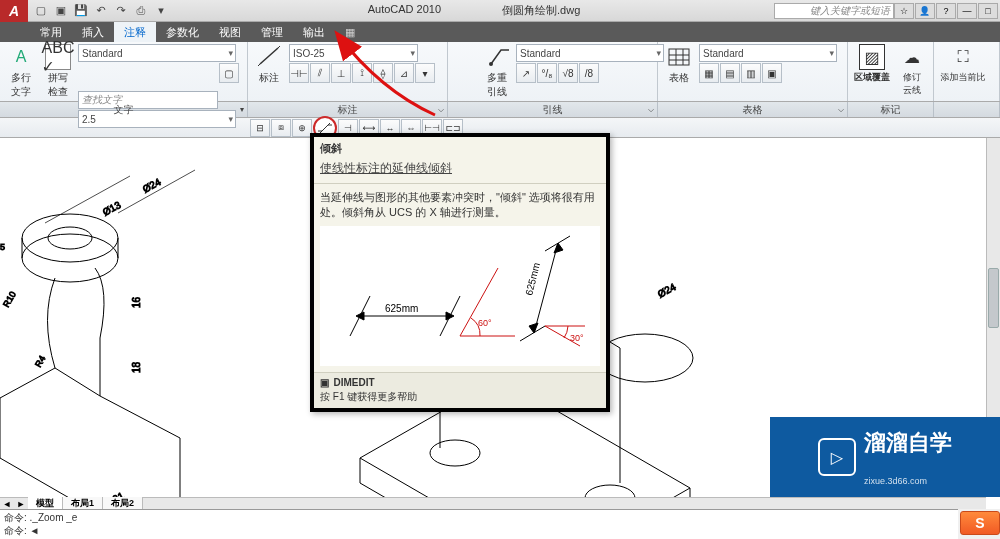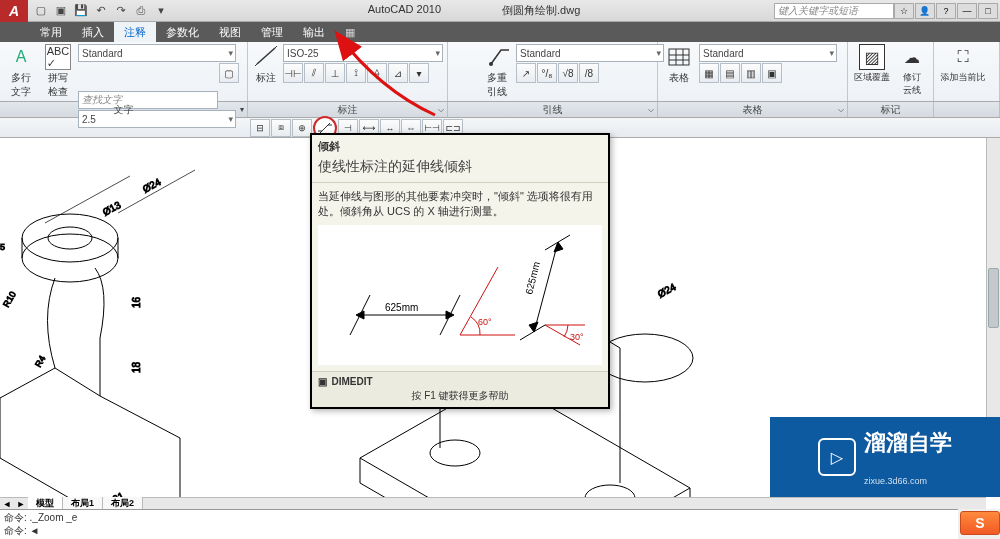--- a/index.html
+++ b/index.html
@@ -4,21 +4,21 @@
 <style>
   * { box-sizing: border-box; margin: 0; padding: 0; font-family: "Microsoft YaHei", Arial, sans-serif; }
   body { width: 1000px; height: 539px; overflow: hidden; background: #f0f0f0; position: relative; }
   
   
   .titlebar { height: 22px; background: linear-gradient(#e8e8e8, #d8d8d8); display: flex; align-items: center; border-bottom: 1px solid #aaa; }
   .app-logo { width: 28px; height: 22px; background: #b92a2a; color: #fff; display: flex; align-items: center; justify-content: center; font-weight: bold; font-style: italic; font-size: 14px; }
   .qat { display: flex; gap: 2px; padding: 0 4px; }
   .qat-btn { width: 18px; height: 18px; display: flex; align-items: center; justify-content: center; font-size: 11px; color: #444; }
   .title-text { flex: 1; text-align: center; font-size: 11px; color: #333; display: flex; justify-content: center; gap: 61px; }
-  .search-box { width: 120px; height: 16px; background: #fff; border: 1px solid #aaa; font-size: 10px; padding: 0 3px; color: #888; font-style: italic; }
+  .search-box { width: 120px; height: 16px; background: #fff; border: 1px solid #aaa; font-size: 10px; padding: 0 3px; color: #888; font-style: italic; text-align: right; }
   .win-controls { display: flex; gap: 1px; padding-right: 2px; }
   .win-btn { width: 20px; height: 16px; background: #ddd; border: 1px solid #aaa; font-size: 9px; display: flex; align-items: center; justify-content: center; }
   
   
   .menu-tabs { height: 20px; background: #5a5a5a; display: flex; padding-left: 30px; }
   .menu-tab { padding: 8px 10px; font-size: 11px; color: #fff; display: flex; align-items: center; cursor: pointer; }
   .menu-tab.active { background: #eef3f7; color: #0066cc; }
   
   
   .ribbon { height: 60px; background: linear-gradient(#f7f9fb, #eef2f6); border-bottom: 1px solid #aaa; display: flex; }
@@ -42,23 +42,23 @@
   .sub-btn { width: 20px; height: 18px; background: linear-gradient(#fcfcfc,#e8ecf0); border: 1px solid #b6bfc8; display: flex; align-items: center; justify-content: center; font-size: 9px; color: #333; }
   .sub-btn.highlighted { border: 2px solid #cd2a2a; border-radius: 50%; width: 24px; height: 24px; margin: -3px 0; background: #fff; position: relative; z-index: 5;}
   
   
   .canvas { position: absolute; top: 138px; left: 0; right: 0; bottom: 30px; background: #fff; overflow: hidden; }
   .scrollbar-v { position: absolute; top: 138px; right: 0; bottom: 42px; width: 14px; background: #e8e8e8; border-left: 1px solid #bbb; }
   .scroll-thumb-v { position: absolute; top: 130px; left: 1px; right: 1px; height: 60px; background: #c4c8cc; border: 1px solid #9aa; border-radius: 2px; }
   .scrollbar-h { position: absolute; left: 0; right: 14px; bottom: 30px; height: 12px; background: #e8e8e8; border-top: 1px solid #bbb; display: flex; }
   
   
-  .tooltip { position: absolute; top: 133px; left: 310px; width: 300px; background: #f5f4ea; border: 2px solid #000000; box-shadow: 2px 2px 6px rgba(0,0,0,0.3); z-index: 20; }
+  .tooltip { position: absolute; top: 133px; left: 310px; width: 300px; background: #f5f4ea; border: 4px solid #000000; box-shadow: 2px 2px 6px rgba(0,0,0,0.3); z-index: 20; }
   .tooltip-title { font-size: 11px; font-weight: bold; padding: 4px 6px; color: #333; }
-  .tooltip-sub { font-size: 14px; padding: 0 6px 6px; color: #444; }
+  .tooltip-sub { font-size: 12px; padding: 0 6px 6px; color: #444; text-decoration: underline; }
   .tooltip-body { border-top: 1px solid #d0cfc0; padding: 6px; font-size: 11px; color: #333; }
   .tooltip-diagram { height: 140px; background: #fff; display: flex; align-items: center; justify-content: center; position: relative; }
   .tooltip-footer { border-top: 1px solid #d0cfc0; background: #ecebe0; padding: 4px 6px; font-size: 10px; color: #333; }
   .tooltip-cmd { font-weight: bold; display: flex; align-items: center; gap: 4px; }
   
   
   .red-arrow { position: absolute; top: 30px; left: 330px; width: 110px; height: 90px; z-index: 30; pointer-events: none; }
   
   
   .watermark { position: absolute; right: 0; bottom: 42px; width: 230px; height: 80px; background: #0e5aa0; display: flex; align-items: center; justify-content: center; gap: 8px; color: #fff; z-index: 15; }
@@ -115,21 +115,21 @@
 <div class="ribbon">
 
   <div class="ribbon-group" style="width:248px;">
     <div class="rg-content">
       <div class="big-btn">
         <div class="big-icon" style="color:#2a7;">A</div>
         <span style="white-space:pre-line;">多行
 文字</span>
       </div>
       <div class="big-btn">
-        <div class="big-icon" style="font-size:11px;border:1px solid #888;background:#fff;">ABC<br>✓</div>
+        <div class="big-icon" style="font-size:16px;border:1px solid #888;background:#fff;">ABC<br>✓</div>
         <span style="white-space:pre-line;">拼写
 检查</span>
       </div>
       <div style="display:flex;flex-direction:column;gap:1px;">
         <div class="combo" style="width:158px;">Standard</div>
         <div style="display:flex;gap:1px;">
            <div class="input-tiny" style="width:140px;">查找文字</div>
            <div class="small-btn">▢</div>
         </div>
         <div class="combo" style="width:158px;text-align:right;">2.5</div>
@@ -143,21 +143,21 @@
         <div class="big-icon">
           <svg width="26" height="26">
               <line x1="4" y1="20" x2="22" y2="4" stroke="#333" stroke-width="1.5"></line>
               <line x1="2" y1="22" x2="6" y2="18" stroke="#333"></line>
               <line x1="20" y1="6" x2="24" y2="2" stroke="#333"></line>
             </svg>
         </div>
         <span>标注</span>
       </div>
       <div style="display:flex;flex-direction:column;gap:1px;">
-        <div class="combo" style="width:160px;">ISO-25</div>
+        <div class="combo" style="width:129px;">ISO-25</div>
         <div class="btn-row">
           <div class="small-btn">⊣⊢</div>
           <div class="small-btn">⫽</div>
           <div class="small-btn">⊥</div>
           <div class="small-btn">⟟</div>
           <div class="small-btn">⟠</div>
           <div class="small-btn">⊿</div>
           <div class="small-btn">▾</div>
         </div>
       </div>
@@ -210,21 +210,21 @@
           <div class="small-btn">▣</div>
         </div>
       </div>
     </div>
   </div>
 
   <div class="ribbon-group" style="width:86px;">
      <div class="rg-content">
        <div class="big-btn" style="width:40px;">
          <div class="big-icon" style="border:1px solid #333;background:#fff;">▨</div>
-         <span style="font-size:9px;">区域覆盖</span>
+         <span style="font-size:9px;font-weight:bold;">区域覆盖</span>
        </div>
        <div class="big-btn">
          <div class="big-icon">☁</div>
          <span style="white-space:pre-line;font-size:9px;">修订
 云线</span>
        </div>
      </div>
   </div>
 
   <div class="ribbon-group" style="flex:1;">
@@ -358,21 +358,21 @@
          </g>
          <text x="250" y="115" font-size="9" fill="#c11">30°</text>
        </svg>
     </div>
   </div>
   <div class="tooltip-footer">
     <div class="tooltip-cmd">
         <span>▣</span>
         <span>DIMEDIT</span>
       </div>
-    <div style="margin-top:2px;text-align:center;">按 F1 键获得更多帮助</div>
+    <div style="margin-top:2px;">按 F1 键获得更多帮助</div>
   </div>
 </div>
 
 <div class="scrollbar-v">
   <div class="scroll-thumb-v"></div>
 </div>
 <div class="scrollbar-h">
   <div style="display:flex;font-size:9px;align-items:center;">
     <div style="width:14px;text-align:center;">◄</div>
     <div style="width:14px;text-align:center;">►</div>

